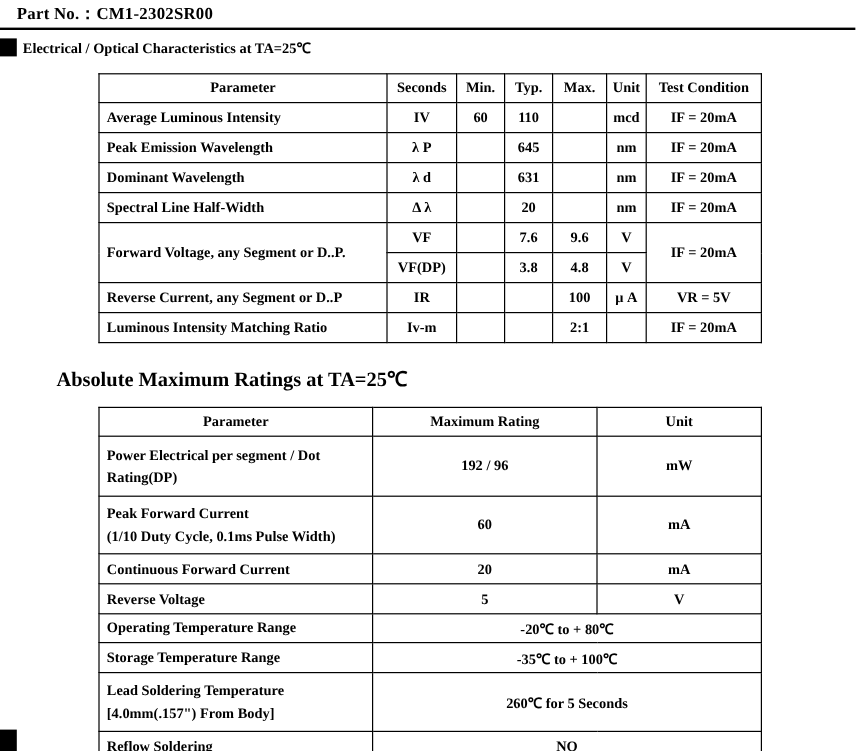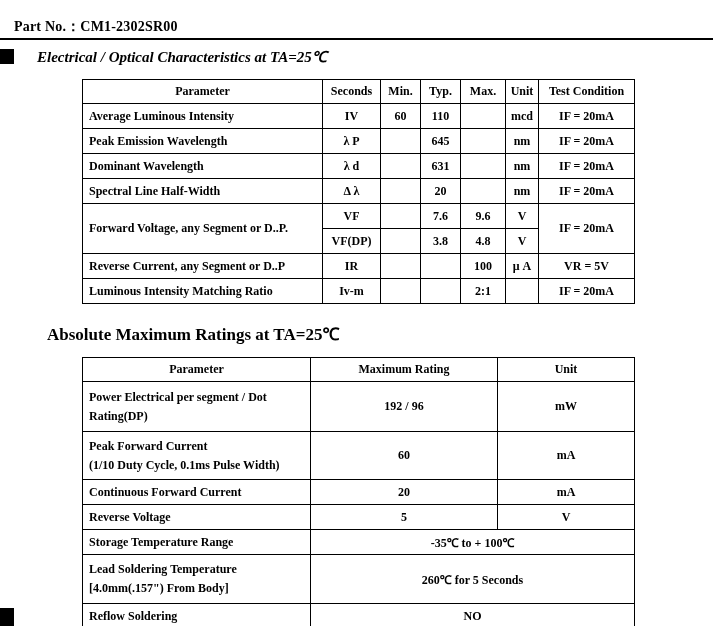--- a/index.html
+++ b/index.html
@@ -5,27 +5,27 @@
   * { margin:0; padding:0; box-sizing:border-box; }
   html,body { background:#fff; }
   body {
     width:713px; height:626px;
     position:relative; overflow:hidden;
     font-family:"Liberation Serif", serif;
     font-weight:bold; color:#000;
   }
   .part-no {
     font-size:14px;
-    padding:18px 0 2px 14px;
+    padding:3px 0 2px 14px;
     letter-spacing:0.2px;
   }
   .top-rule { border-top:2px solid #000; width:713px; }
   .section-row { display:flex; align-items:center; margin-top:6px; }
   .black-bar { width:14px; height:15px; background:#000; flex:0 0 auto; }
-  .section-title { font-size:15px; margin-left:23px;font-style:italic; }
+  .section-title { font-size:12px; margin-left:5px; }
   .section-title-2 { font-size:17px; margin-left:47px; margin-top:18px; }
 
   table { border-collapse:collapse; margin-left:82px; table-layout:fixed; }
   .tbl1 { margin-top:13px; width:552px; }
   .tbl2 { margin-top:12px; width:552px; }
   th, td {
     border:1px solid #000;
     font-size:12px; font-weight:bold;
     text-align:center; vertical-align:middle;
     padding:1px 3px;
@@ -180,20 +180,24 @@
     <tr style="height:25px">
       <td class="param">Continuous Forward Current</td>
       <td>20</td>
       <td>mA</td>
     </tr>
     <tr style="height:25px">
       <td class="param">Reverse Voltage</td>
       <td>5</td>
       <td>V</td>
     </tr>
+    <tr style="height:24px">
+      <td class="param">Operating Temperature Range</td>
+      <td colspan="2">-20℃  to + 80℃</td>
+    </tr>
     <tr style="height:25px">
       <td class="param">Storage Temperature Range</td>
       <td colspan="2">-35℃  to + 100℃</td>
     </tr>
     <tr style="height:49px">
       <td class="param">
         <div class="param-line">Lead Soldering Temperature</div>
         <div class="param-line">[4.0mm(.157") From Body]</div>
       </td>
       <td colspan="2">260℃  for 5 Seconds</td>

